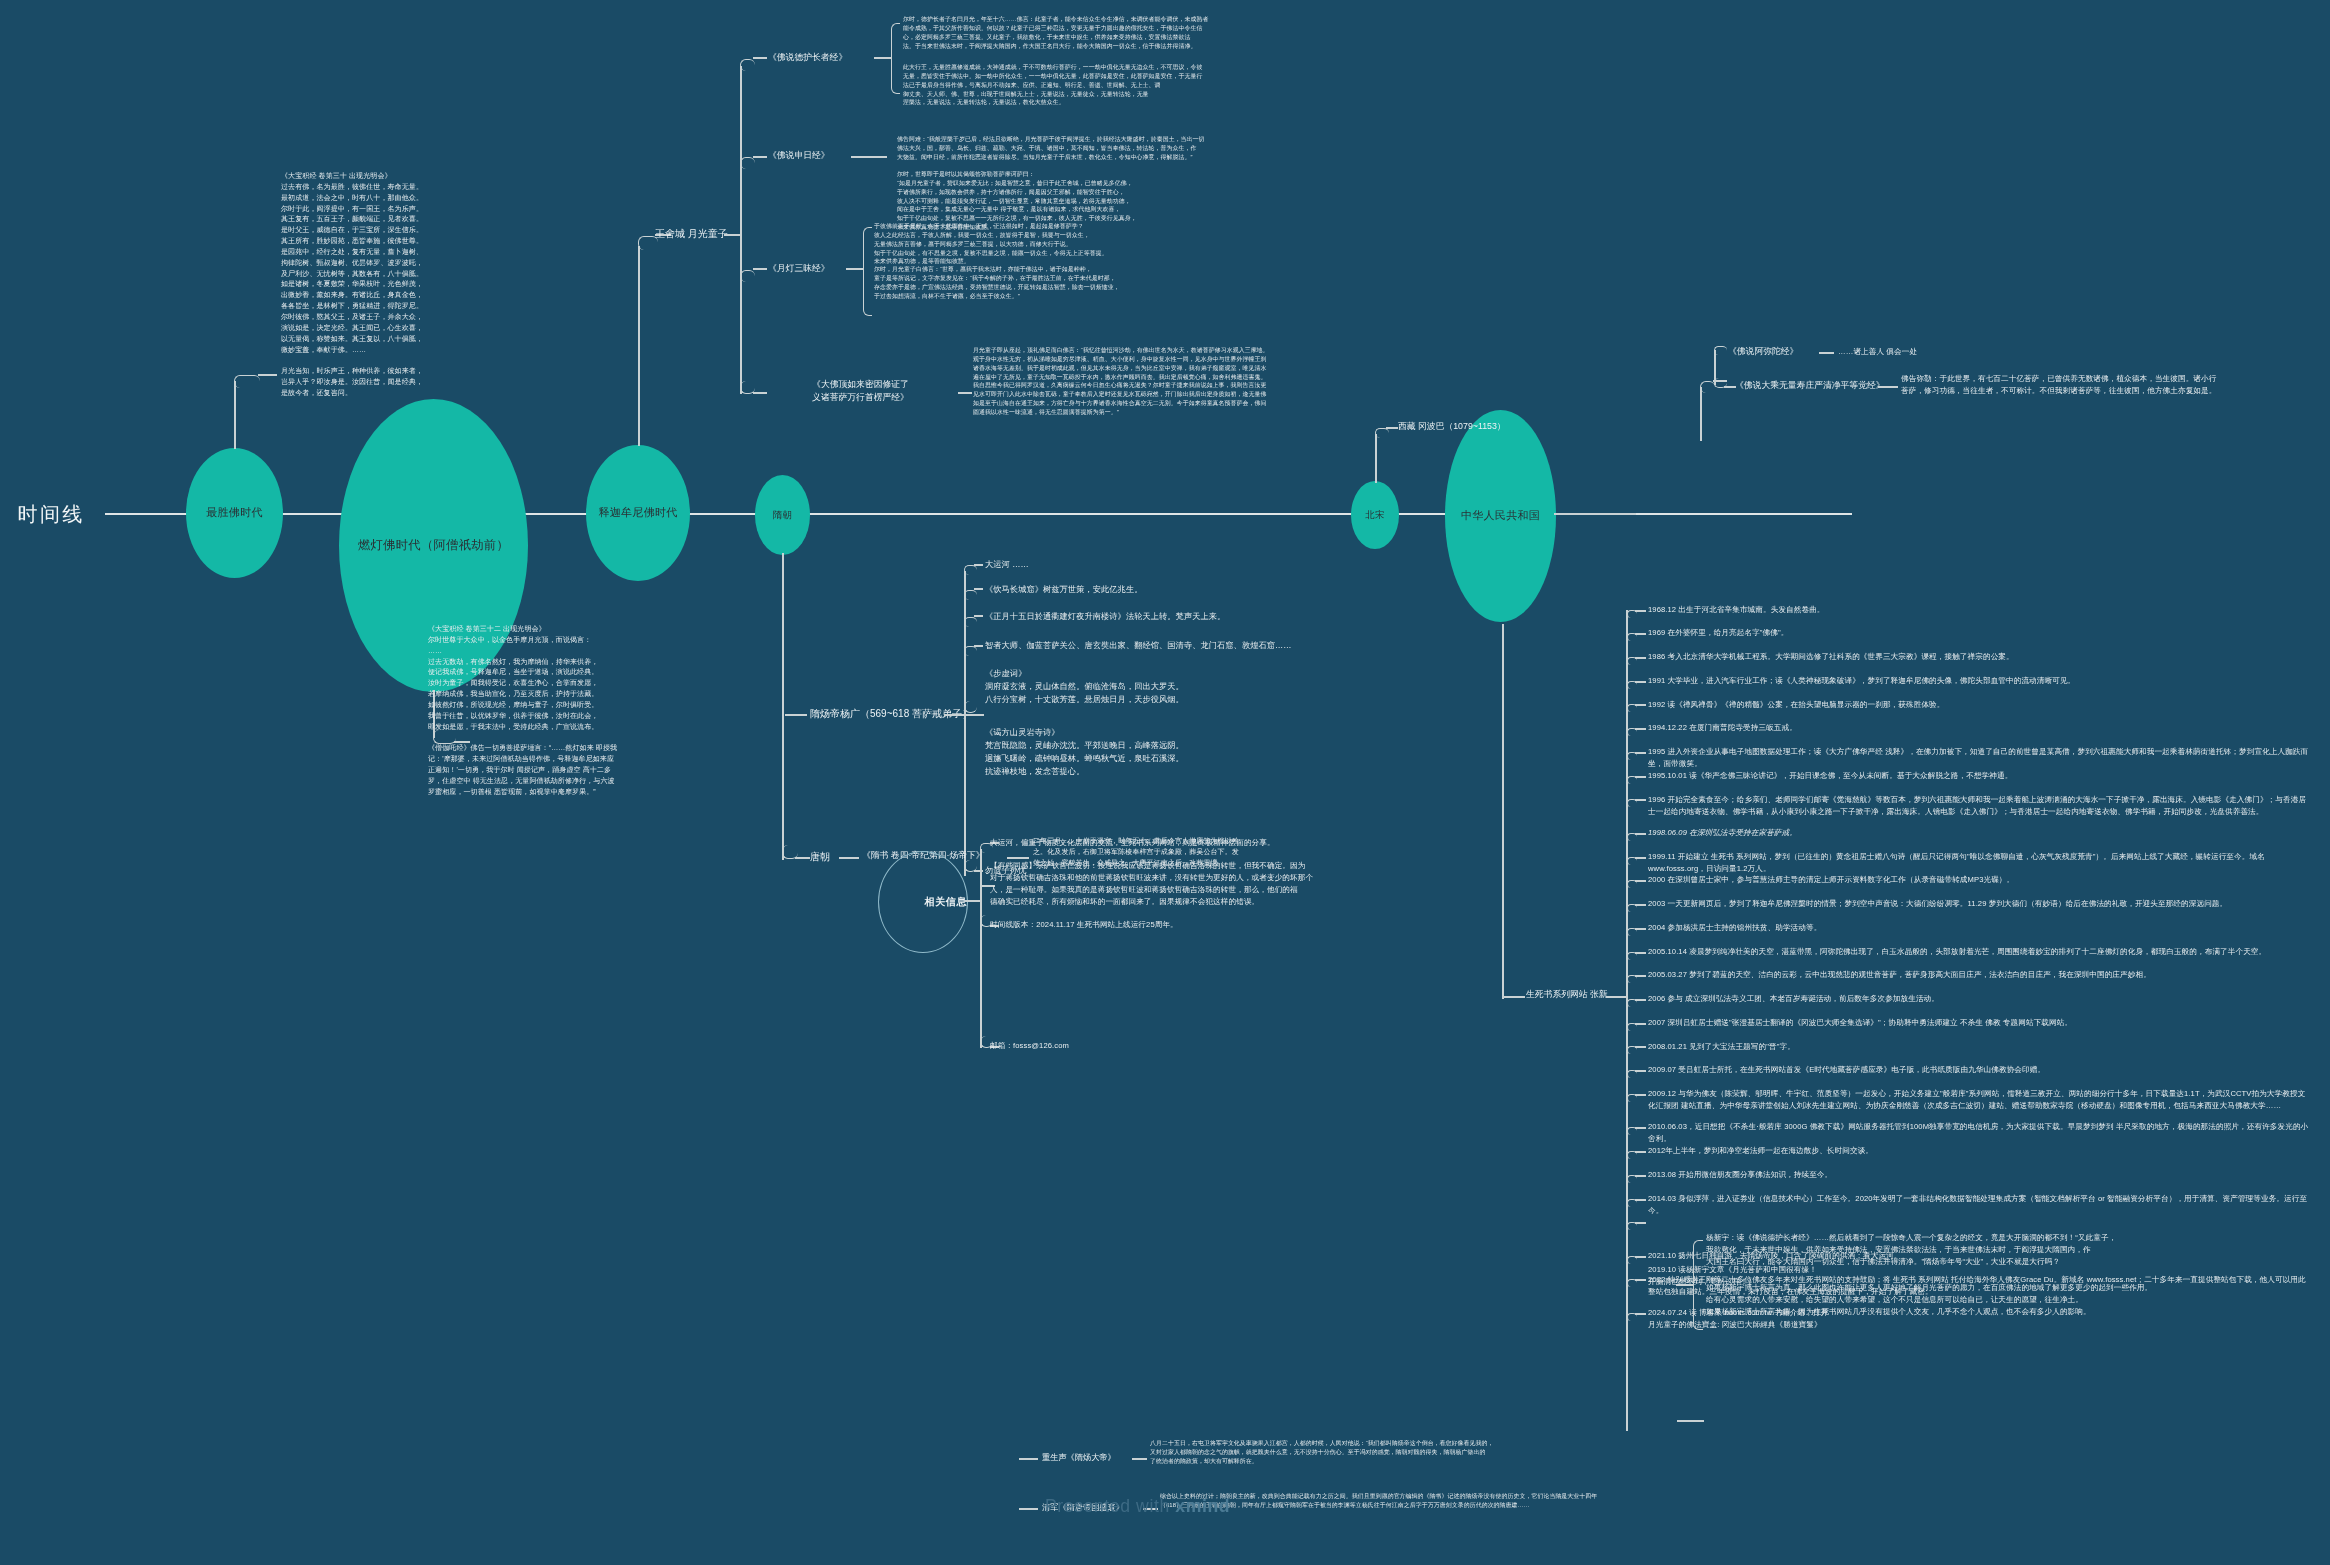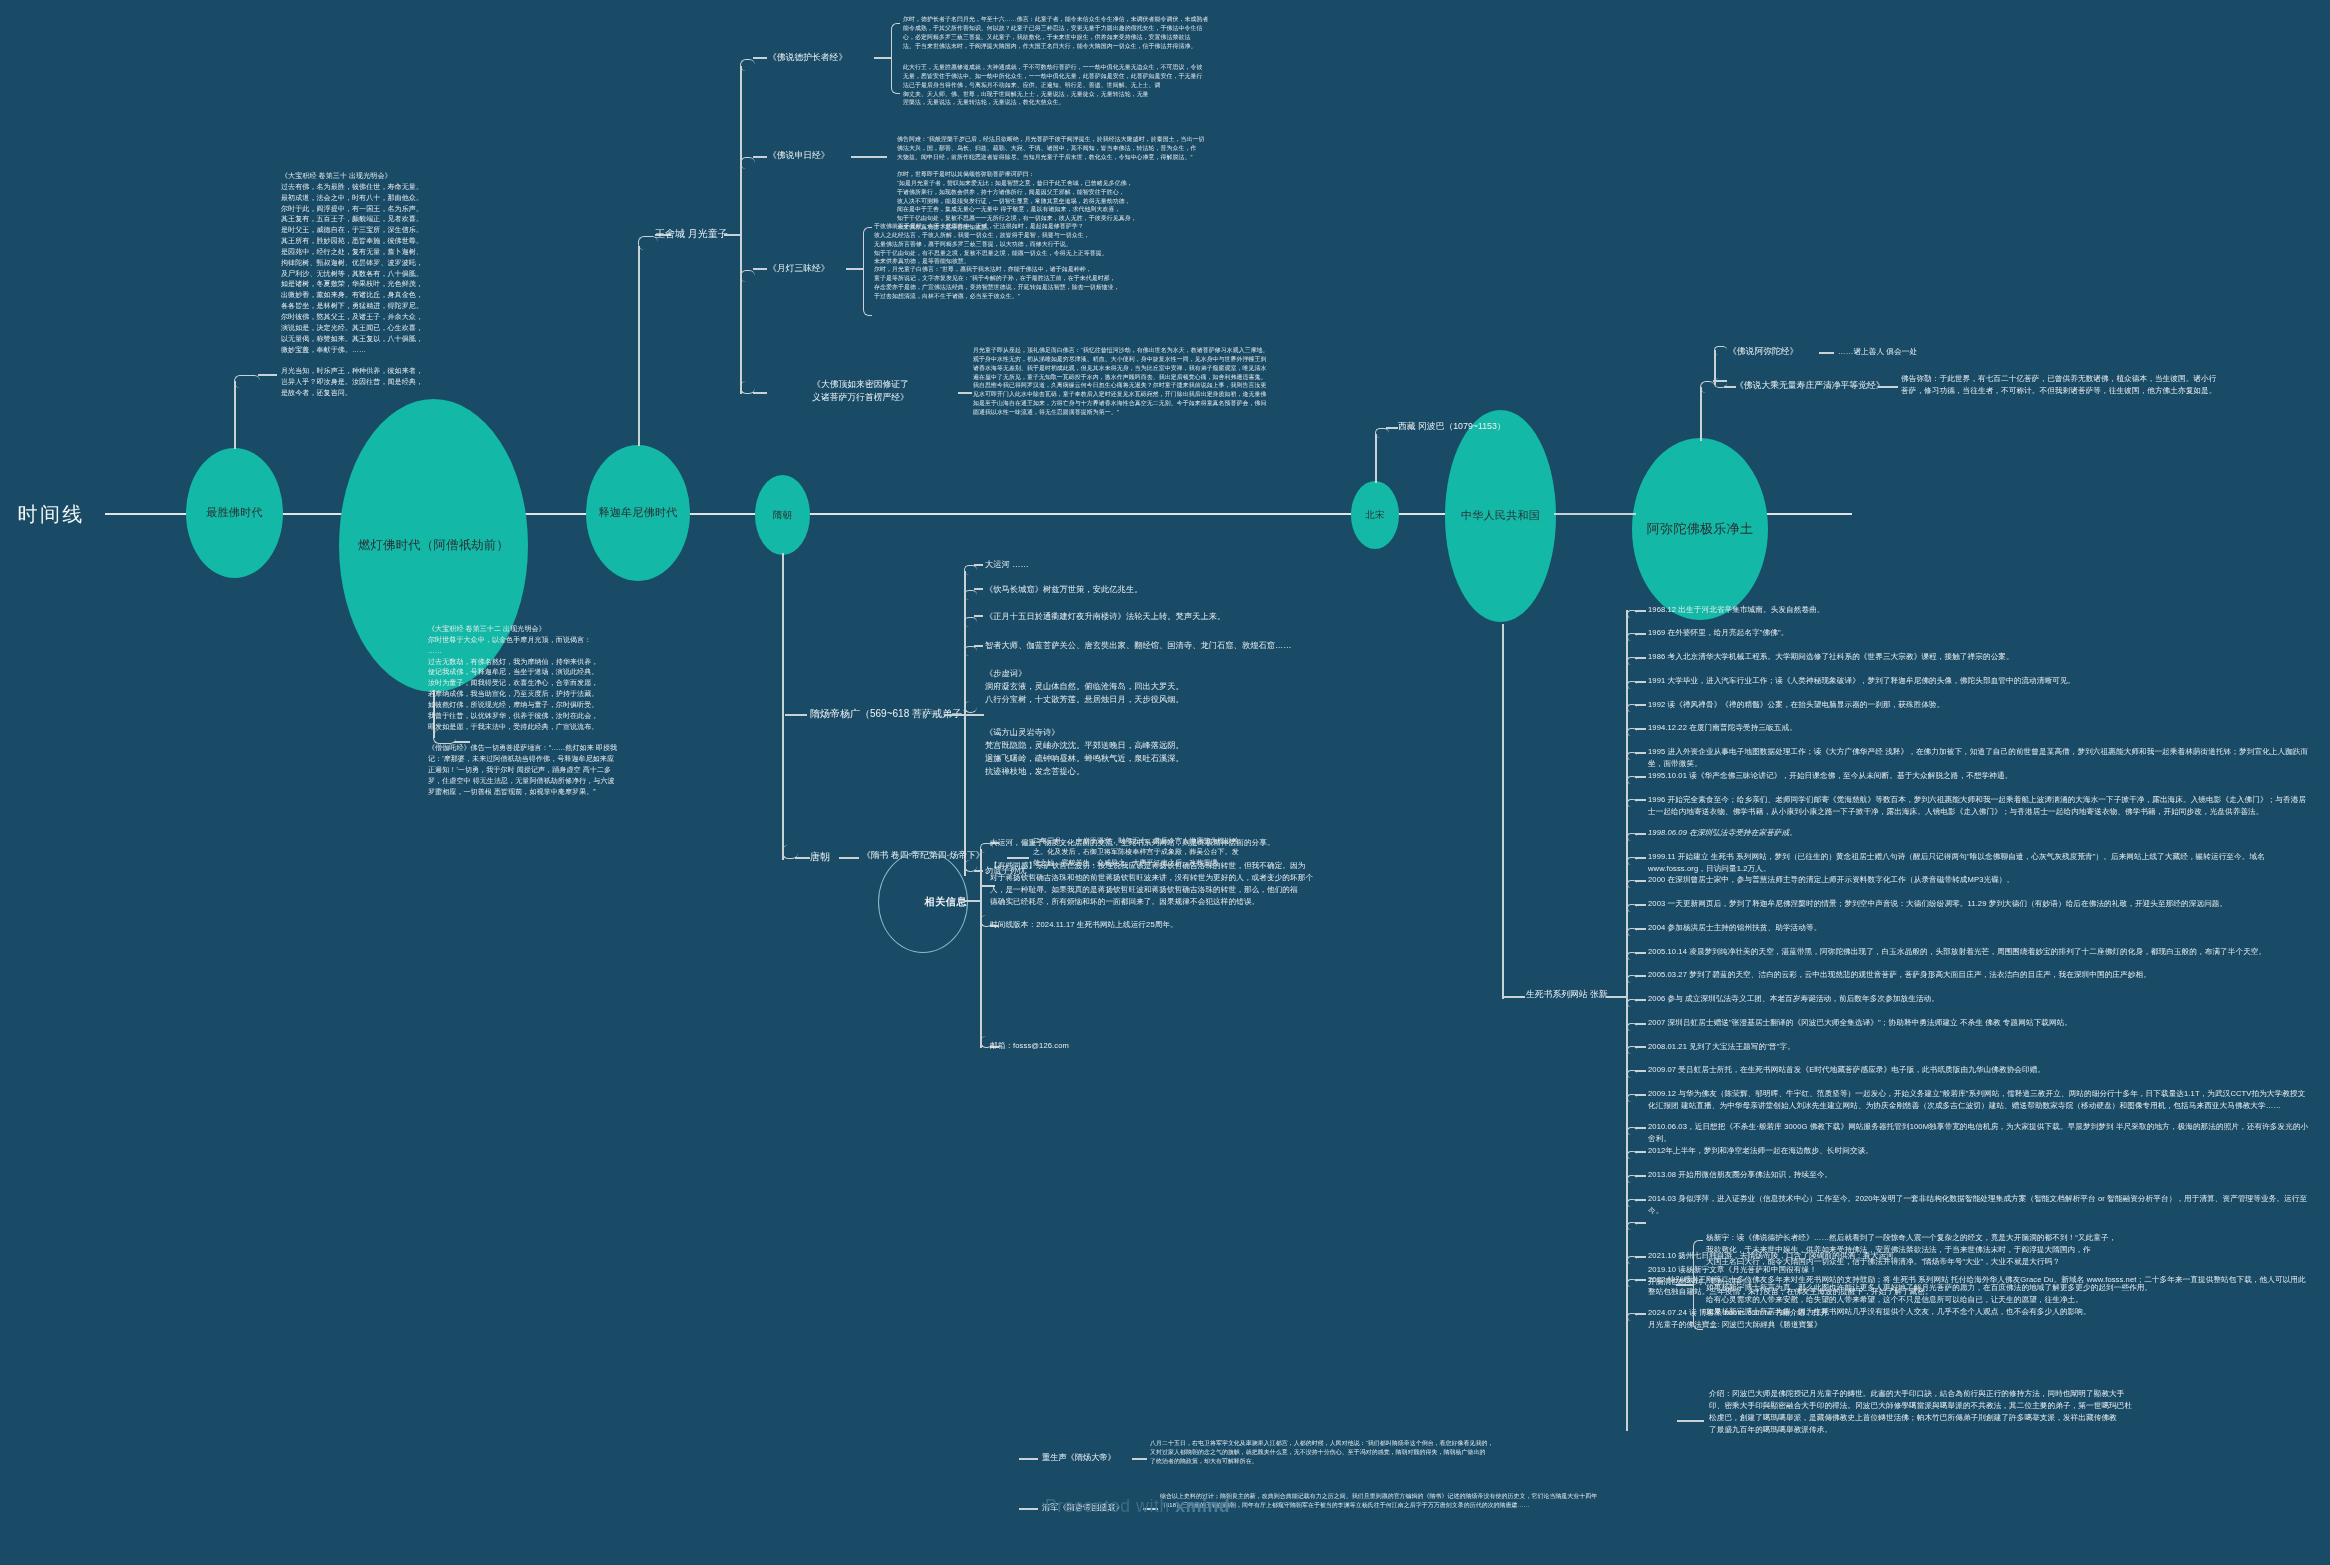--- a/index.html
+++ b/index.html
@@ -111,23 +111,20 @@
   </div>
 
   <div class="node" style="left:1351px;top:481px;width:48px;height:68px;">
     <span style="font-size:9.4px">北宋</span>
   </div>
 
   <div class="node" style="left:1445px;top:410px;width:111px;height:212px;">
     <span>中华人民共和国</span>
   </div>
 
-  <div class="node" style="left:1632px;top:438px;width:136px;height:182px;">
-    <span style="font-size:13px">阿弥陀佛极乐净土</span>
-  </div>
 
   <div class="ln v" style="left:234px;top:381px;height:68px;"></div>
   <div class="elb tl" style="left:234px;top:375px;width:24.6px;height:11.7px;border-width:1.8px 0 0 1.8px;"></div>
   <div class="ln h" style="left:258px;top:374px;width:19px;"></div>
   <div class="txt t12" style="left:281px;top:171px;width:193px;">《大宝积经 卷第三十 出现光明会》
 过去有佛，名为最胜，彼佛住世，寿命无量。
 最初成道，法会之中，时有八十，那由他众。
 尔时于此，阎浮提中，有一国王，名为乐声。
 其王复有，五百王子，颜貌端正，见者欢喜。
 是时父王，威德自在，于三宝所，深生信乐。
@@ -426,24 +423,20 @@
   <div class="ln h" style="left:1676px;top:1284px;width:17.6px;"></div>
   <div class="brk" style="left:1693px;top:1240px;width:9.4px;height:88px;"></div>
   <div class="txt t13" style="left:1706px;top:1232px;width:615px;">杨新宇：读《佛说德护长者经》……然后就看到了一段惊奇人震一个复杂之的经文，竟是大开脑洞的都不到！“又此童子，
 我欲敷化，于未来世中娱生，供养如来受持佛法，安置佛法禁欲法法，于当来世佛法末时，于阎浮提大隋国内，作
 大国王名曰大行，能令大隋国内一切众生，信于佛法并得清净。”隋炀帝年号“大业”，大业不就是大行吗？</div>
   <div class="txt t13" style="left:1706px;top:1282px;width:615px;">如果杨新宇博士所言为真，那么此图也许能让更多人更好地了解月光菩萨的愿力，在百庶佛法的地域了解更多更少的起到一些作用。
 给有心灵需求的人带来安慰，给失望的人带来希望，这个不只是信息所可以给自已，让天生的愿望，往生净土。
 如果杨新宇博士所言为假，因为生死书网站几乎没有提供个人交友，几乎不念个人观点，也不会有多少人的影响。</div>
 
   <div class="ln h" style="left:1677px;top:1420px;width:27px;"></div>
-  <div class="txt t13" style="left:1709px;top:1388px;width:615px;">介绍：冈波巴大师是佛陀授记月光童子的轉世。此書的大手印口訣，結合為前行與正行的修持方法，同時也闡明了顯教大手
-印、密乘大手印與顯密融合大手印的禪法。冈波巴大師修學噶當派與噶舉派的不共教法，其二位主要的弟子，第一世噶玛巴杜
-松虔巴，創建了噶瑪噶舉派，是藏傳佛教史上首位轉世活佛；帕木竹巴所傳弟子則創建了許多噶举支派，发祥出藏传佛教
-了最盛九百年的噶瑪噶舉教派传承。</div>
 
   <div class="ln v" style="left:1700px;top:387px;height:54px;"></div>
   <div class="elb tl" style="left:1700px;top:381px;width:14px;height:10.5px;border-width:1.8px 0 0 1.8px;"></div>
   <div class="ln h" style="left:1713px;top:380px;width:13px;"></div>
   <div class="ln v" style="left:1700px;top:387px;height:0px;"></div>
 
   <div class="ln v" style="left:1714px;top:387px;height:0;"></div>
 
   <div class="elb tl" style="left:1700px;top:384px;width:0;height:0;border:none;"></div>
   <div class="ln v" style="left:1700px;top:387px;height:0;"></div>

